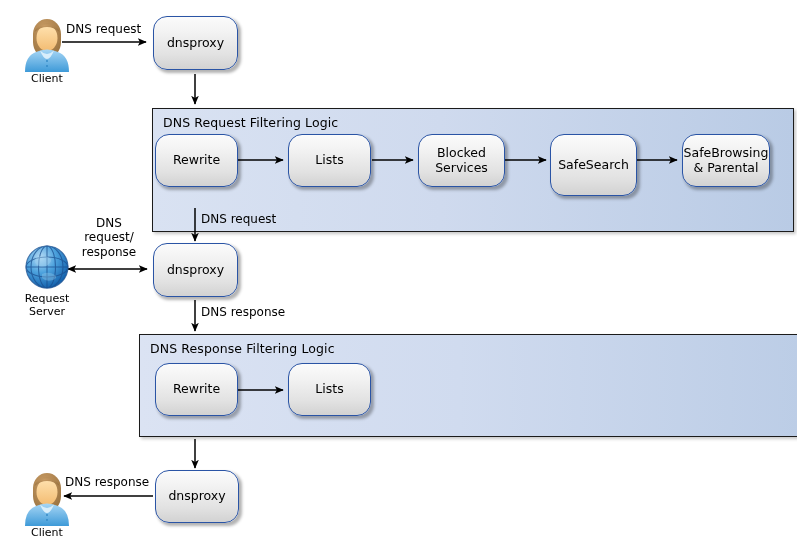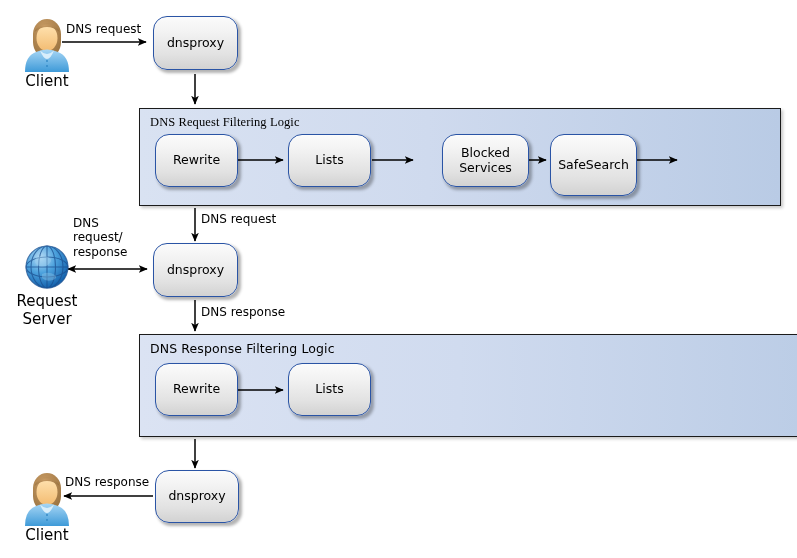--- a/index.html
+++ b/index.html
@@ -59,43 +59,43 @@
     white-space: pre-line;
   }
   
   .lbl {
     position: absolute;
     font-size: 12px;
     color: #000000;
     white-space: pre-line;
     line-height: 1.2;
   }
-  .lbl.center { }
+  .lbl.center { text-align: center; }
 
   
   .actor {
     position: absolute;
   }
   .actor .cap {
     position: absolute;
     width: 100%;
     text-align: center;
-    font-size: 15px;
+    font-size: 11px;
     color: #000000;
     line-height: 1.2;
     white-space: pre-line;
   }
 </style>
 </head>
 <body>
 
 <div id="canvas">
 
-  <div class="panel" style="left:139px; top:108px; width:642px; height:98px;
-              background:linear-gradient(to right, #d9e2f2 0%, #cfdaee 45%, #b9cbe5 100%);font-family:Liberation Serif, serif;">
+  <div class="panel" style="left:152px; top:108px; width:642px; height:124px;
+              background:linear-gradient(to right, #d9e2f2 0%, #cfdaee 45%, #b9cbe5 100%);">
     <div class="panel-title">DNS Request Filtering Logic</div>
   </div>
 
   <div class="panel" style="left:139px; top:334px; width:710px; height:103px;
               background:linear-gradient(to right, #dbe3f3 0%, #d0dbef 45%, #b9cbe5 100%);">
     <div class="panel-title">DNS Response Filtering Logic</div>
   </div>
 
   <svg class="layer" viewBox="0 0 797 558">
     <defs>
@@ -147,25 +147,27 @@
   <div class="node" style="left:153px; top:16px; width:85px; height:54px;">dnsproxy</div>
 
   <div class="node" style="left:153px; top:243px; width:85px; height:54px;">dnsproxy</div>
 
   <div class="node" style="left:155px; top:470px; width:84px; height:53px;">dnsproxy</div>
 
   <div class="node" style="left:155px; top:134px; width:83px; height:53px;">Rewrite</div>
 
   <div class="node" style="left:288px; top:134px; width:83px; height:53px;">Lists</div>
 
-  <div class="node" style="left:442px; top:134px; width:87px; height:53px;">Blocked
+  <div class="node" style="left:418px; top:134px; width:87px; height:53px;">Blocked
 Services</div>
 
   <div class="node" style="left:550px; top:134px; width:87px; height:62px;">SafeSearch</div>
 
+  <div class="node" style="left:682px; top:134px; width:88px; height:53px;">SafeBrowsing
+&amp; Parental</div>
 
   <div class="node" style="left:155px; top:363px; width:83px; height:53px;">Rewrite</div>
 
   <div class="node" style="left:288px; top:363px; width:83px; height:53px;">Lists</div>
 
   <div class="actor" style="left:16px; top:14px; width:62px; height:72px;">
     <svg width="62" height="58" viewBox="0 0 62 58">
       <defs>
         <radialGradient id="hairG" cx="40%" cy="25%" r="80%">
           <stop offset="0%" stop-color="#c79a63"></stop>

